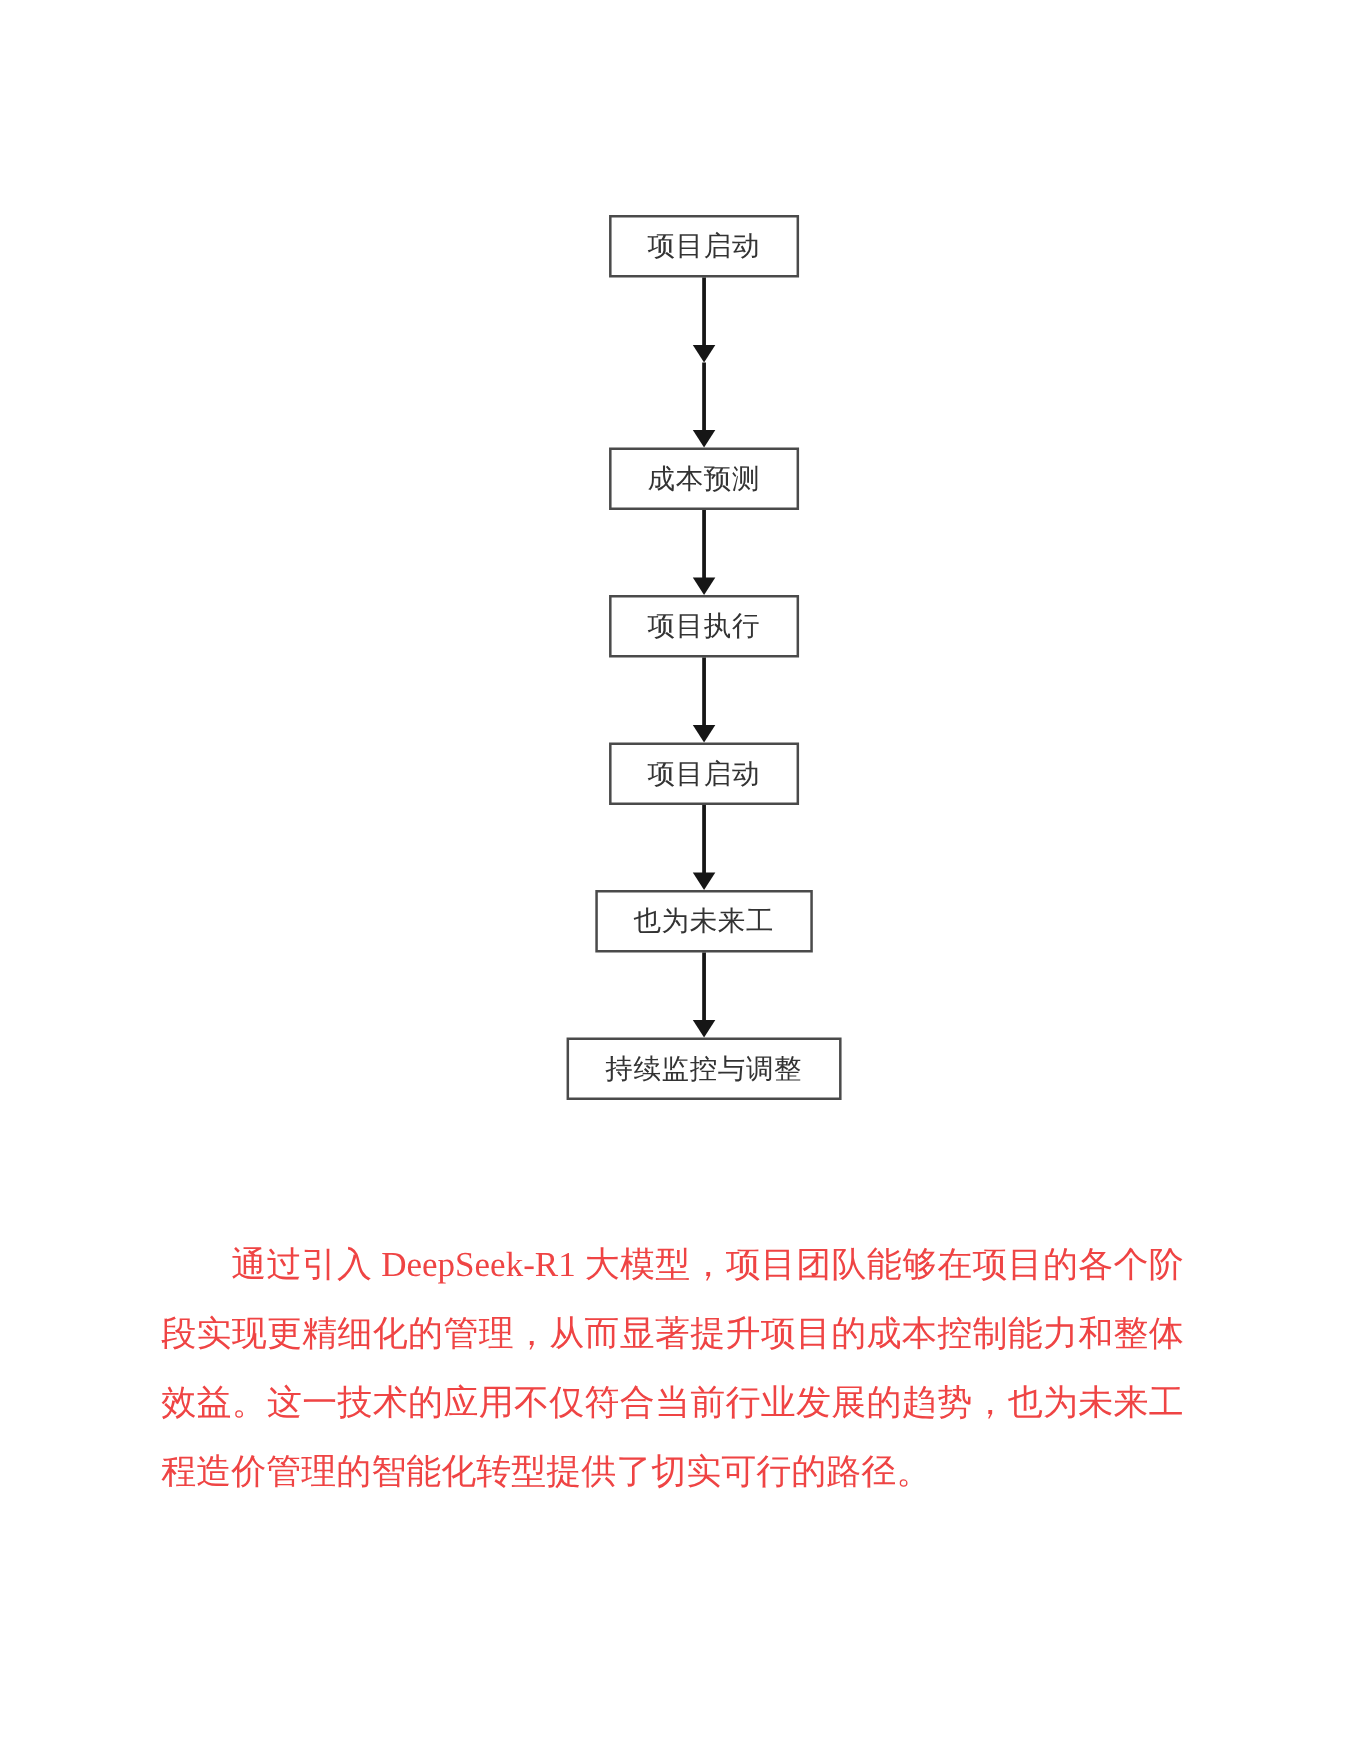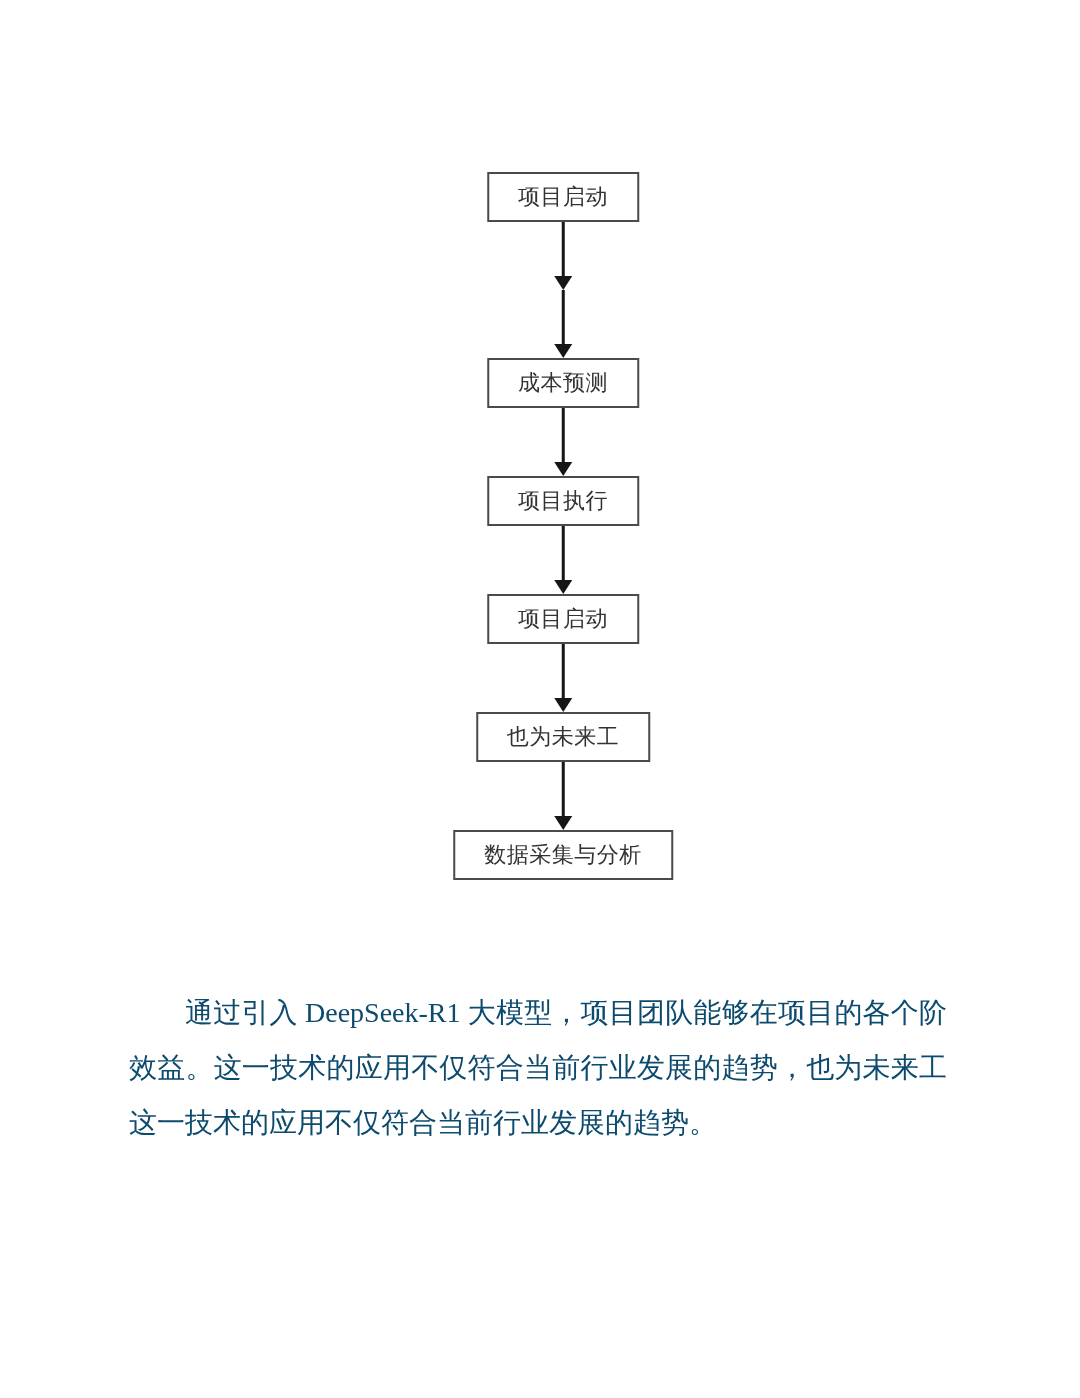--- a/index.html
+++ b/index.html
@@ -67,21 +67,21 @@
     border-left: 9px solid transparent;
     border-right: 9px solid transparent;
     border-top: 14px solid #161616;
   }
   
   .body-paragraph {
     position: absolute;
     left: 129px;
     top: 985px;
     width: 818px;
-    color: #0c4a6e;
+    color: #ef4444;
     font-size: 28px;
     font-family: Liberation Serif, serif;
   }
   .para-line {
     height: 55px;
     line-height: 55px;
     white-space: nowrap;
   }
   .para-line.justify {
     white-space: normal;
@@ -145,24 +145,25 @@
     <div class="fc-box">
       <span>也为未来工</span>
     </div>
 
     <div class="fc-arrow">
       <div class="shaft"></div>
       <div class="head"></div>
     </div>
 
     <div class="fc-box">
-      <span>数据采集与分析</span>
+      <span>持续监控与调整</span>
     </div>
 
   </div>
 
   <div class="body-paragraph">
     <div class="para-line indent justify">通过引入 DeepSeek-R1 大模型，项目团队能够在项目的各个阶</div>
+    <div class="para-line justify">段实现更精细化的管理，从而显著提升项目的成本控制能力和整体</div>
     <div class="para-line justify">效益。这一技术的应用不仅符合当前行业发展的趋势，也为未来工</div>
-    <div class="para-line">这一技术的应用不仅符合当前行业发展的趋势。</div>
+    <div class="para-line">程造价管理的智能化转型提供了切实可行的路径。</div>
   </div>
 
 </div>
 
 </body></html>

